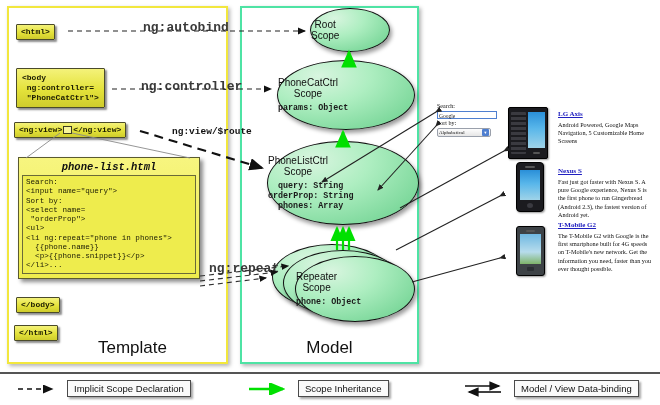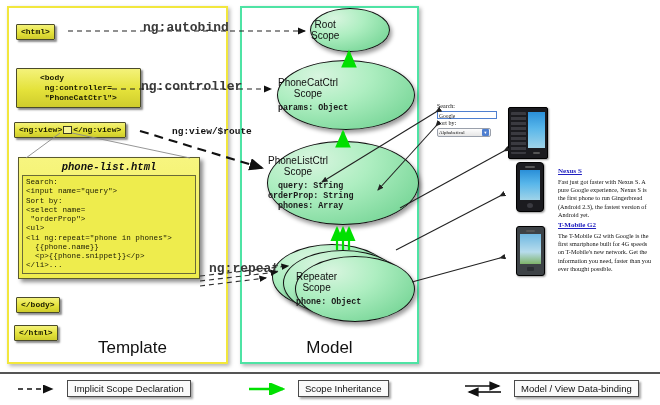--- a/index.html
+++ b/index.html
@@ -21,21 +21,21 @@
 
   
   .tag{position:absolute;background:#eeec53;border:1px solid #4b4b2a;
        box-shadow:2px 2px 2px rgba(0,0,0,.45);
        font-family:"Liberation Mono",monospace;font-weight:bold;
        font-size:8px;color:#1a1a00;padding:2px 4px;line-height:1.25;
        white-space:pre;border-radius:1px;}
   .tag.grad{background:linear-gradient(180deg,#f4f27a 0%,#e4e23a 55%,#cfcc2c 100%);}
 
   #tag-html    {left:16px; top:24px;}
-  #tag-body    {left:16px; top:68px; padding:4px 23px;}
+  #tag-body    {left:16px; top:68px; padding:4px 5px;}
   #tag-ngview  {left:14px; top:122px;}
   #tag-bodyend {left:16px; top:297px;}
   #tag-htmlend {left:14px; top:325px;}
 
   .ngview-box{display:inline-block;width:7px;height:6px;background:#f7f59a;
               border:1px solid #3a3a22;vertical-align:middle;margin:0 1px;}
 
   
   #note-phonelist{position:absolute;left:18px;top:157px;width:180px;
       background:linear-gradient(180deg,#f7f57f 0%,#eeec4d 100%);
@@ -195,20 +195,24 @@
   </div>
 
   <div class="phone-img" style="left:508px;top:107px;">
     <div class="dev" style="width:38px;height:50px;">
       <div class="kb" style="left:2px;top:4px;width:15px;height:42px;border-radius:1px;
             background:repeating-linear-gradient(180deg,#3a3a40 0px,#3a3a40 3px,#1b1b1f 3px,#1b1b1f 5px);"></div>
       <div class="scr" style="left:19px;top:4px;width:17px;height:36px;"></div>
       <div class="spk" style="left:24px;top:44px;width:7px;height:2px;"></div>
     </div>
   </div>
+  <div class="phone-text" style="left:558px;top:110px;">
+    <span class="phone-link">LG Axis</span>
+    <div class="phone-snip">Android Powered, Google Maps Navigation, 5 Customizable Home Screens</div>
+  </div>
 
   <div class="phone-img" style="left:516px;top:162px;">
     <div class="dev" style="width:26px;height:48px;border-radius:4px;">
       <div class="spk" style="left:8px;top:3px;width:10px;height:2px;"></div>
       <div class="scr" style="left:3px;top:7px;width:20px;height:30px;"></div>
       <div class="spk" style="left:10px;top:40px;width:6px;height:5px;border-radius:50%;background:#3a3a40;"></div>
     </div>
   </div>
   <div class="phone-text" style="left:558px;top:167px;">
     <span class="phone-link">Nexus S</span>

